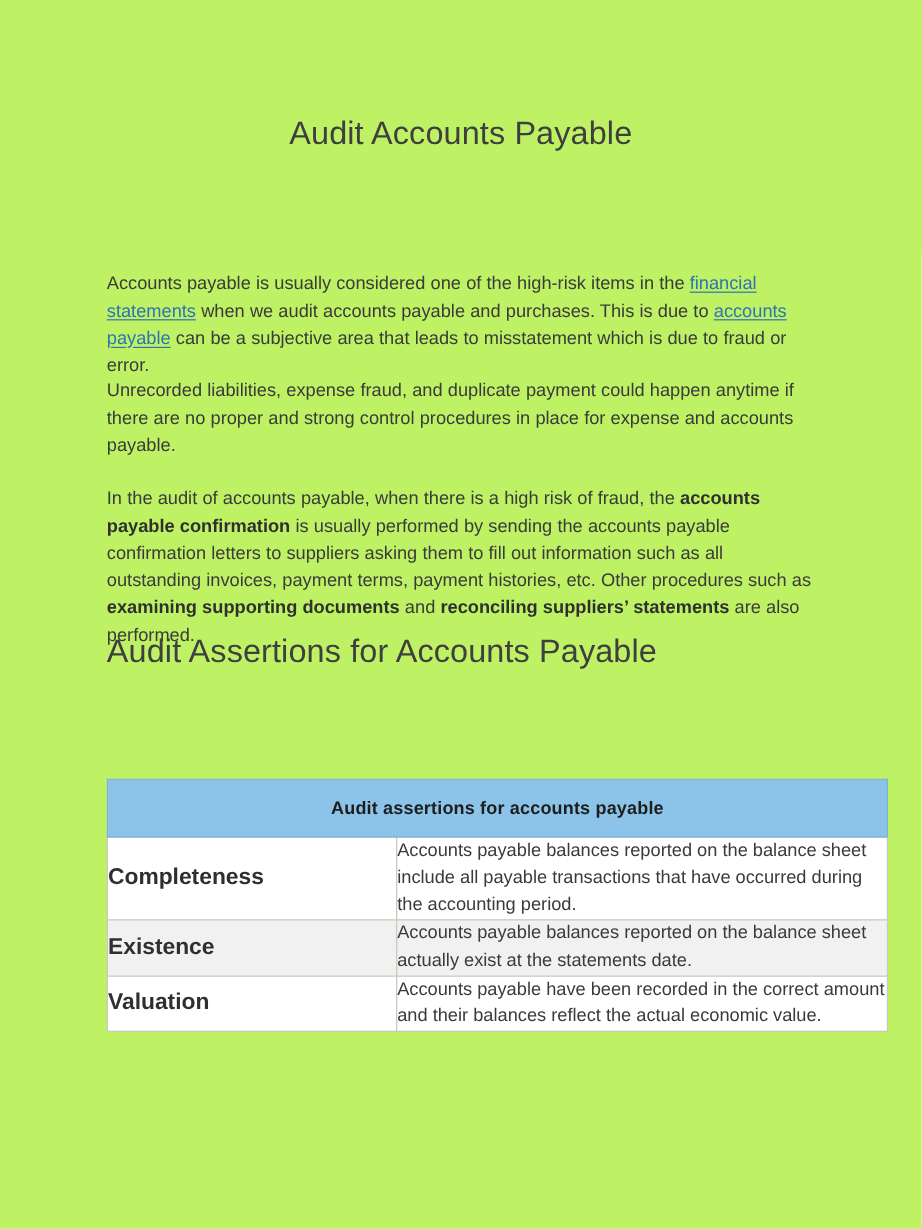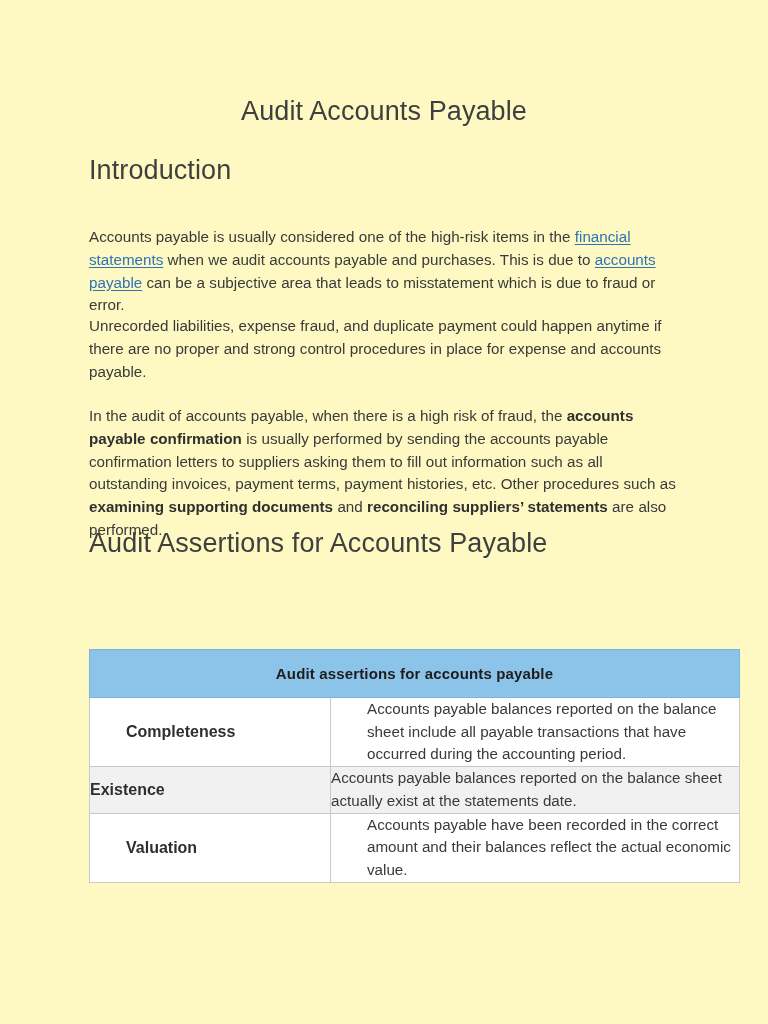--- a/index.html
+++ b/index.html
@@ -11,21 +11,21 @@
     width: 768px;
     height: 1024px;
     font-family: "Liberation Sans", sans-serif;
     color: #3a3a3a;
     position: relative;
     overflow: hidden;
   }
   .page {
     position: absolute;
     inset: 0;
-    background: #fef9c3;
+    background: #bef264;
     text-decoration: underline;
   }
 
   .doc-title {
     position: absolute;
     left: 0;
     right: 0;
     top: 96px;
     text-align: center;
     font-size: 27px;
@@ -93,41 +93,40 @@
     text-align: center;
     height: 47px;
     letter-spacing: 0.15px;
   }
   .col-a { width: 241px; }
   .col-b { width: 409px; }
 
   .cell-term {
     font-weight: bold;
     color: #2f2f2f;
-    font-size: 16px;
+    font-size: 19px;
     padding: 10px 0 10px 14px;
   }
   .cell-desc {
     color: #3a3a3a;
     font-size: 15.2px;
     line-height: 22.7px;
     padding: 10px 12px 10px 11px;
     vertical-align: top;
   }
   tr.band td { background: #f1f1f1; }
-  tr.plain td { background: #ffffff; padding-left: 36px; }
+  tr.plain td { background: #ffffff; }
 </style>
 </head>
 <body>
 
 <div class="page">
 
   <div class="doc-title">Audit Accounts Payable</div>
 
-  <div class="h1 h1-introduction">Introduction</div>
 
   <p class="para p-intro-a"><span>Accounts payable is usually considered one of the high-risk items in the </span><a class="lnk" href="#">financial statements</a><span> when we audit accounts payable and purchases. This is due to </span><a class="lnk" href="#">accounts payable</a><span> can be a subjective area that leads to misstatement which is due to fraud or error.</span></p>
 
   <p class="para p-intro-b">Unrecorded liabilities, expense fraud, and duplicate payment could happen anytime if there are no proper and strong control procedures in place for expense and accounts payable.</p>
 
   <p class="para p-intro-c"><span>In the audit of accounts payable, when there is a high risk of fraud, the </span><span class="bold">accounts payable confirmation</span><span> is usually performed by sending the accounts payable confirmation letters to suppliers asking them to fill out information such as all outstanding invoices, payment terms, payment histories, etc. Other procedures such as </span><span class="bold">examining supporting documents</span><span> and </span><span class="bold">reconciling suppliers’ statements</span><span> are also performed.</span></p>
 
   <div class="h1 h1-assertions">Audit Assertions for Accounts Payable</div>
 
 

